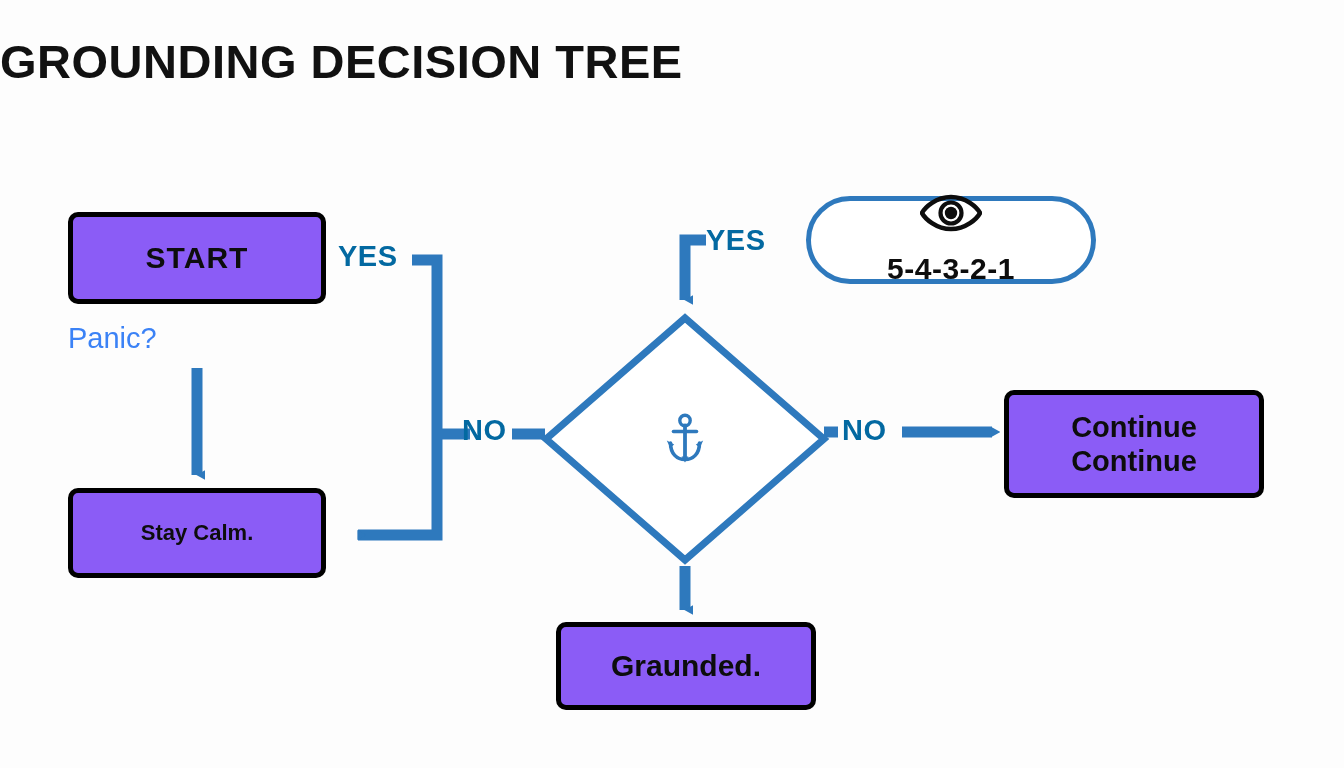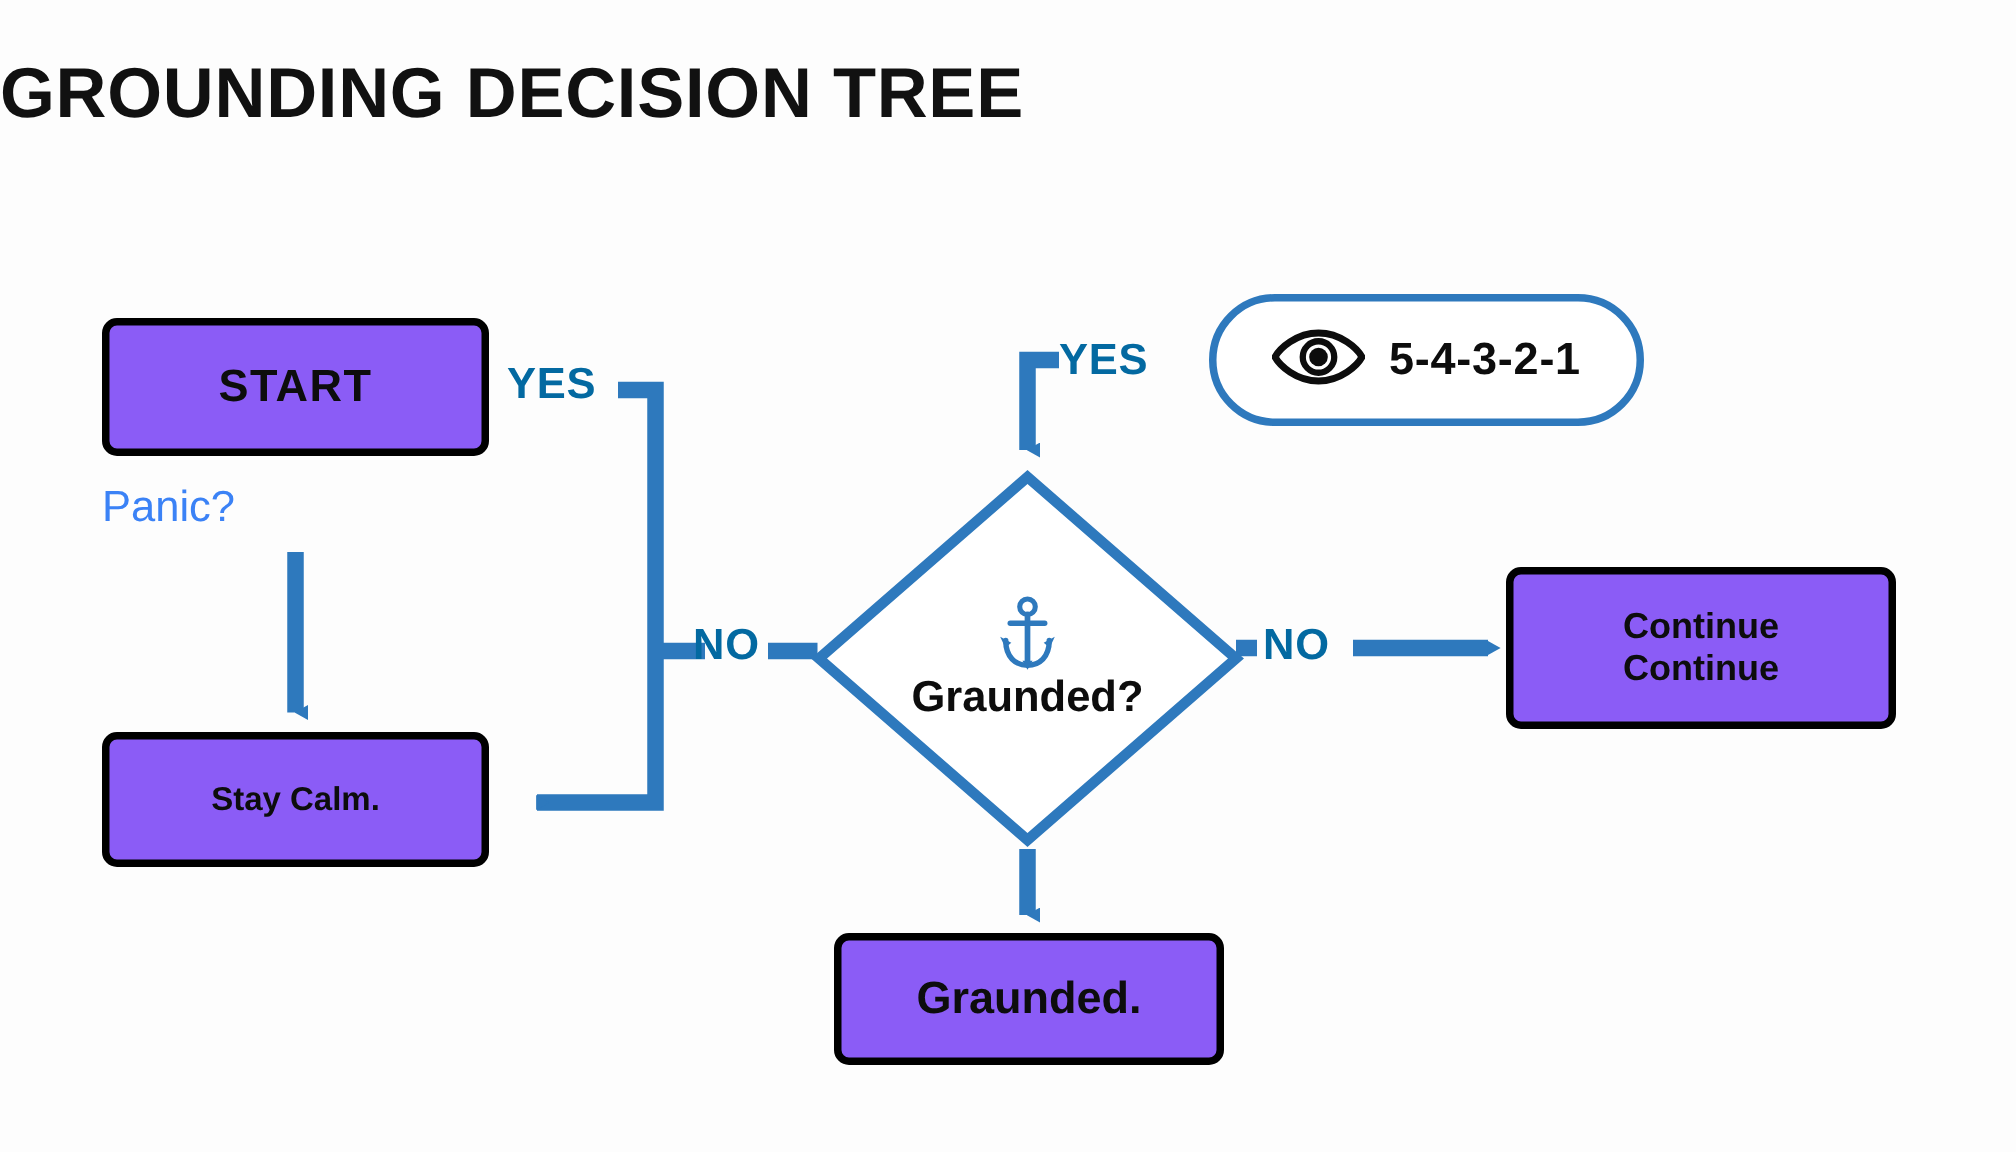--- a/index.html
+++ b/index.html
@@ -46,38 +46,39 @@
     text-align: center;
     font-weight: 700;
     color: #0d0d0d;
     line-height: 1.18;
     z-index: 6;
   }
 
   #node-start      { left: 68px;  top: 212px; width: 258px; height: 92px;  font-size: 30px; letter-spacing: 1px; }
   #node-staycalm   { left: 68px;  top: 488px; width: 258px; height: 90px;  font-size: 22px; }
   #node-proceed    { left: 556px; top: 622px; width: 260px; height: 88px;  font-size: 30px; }
-  #node-continue   { left: 1004px;top: 378px; width: 260px; height: 108px; font-size: 24px; }
+  #node-continue   { left: 1004px;top: 390px; width: 260px; height: 108px; font-size: 29px; }
 
   
   #node-pill {
     position: absolute;
     left: 806px;
     top: 196px;
     width: 290px;
     height: 88px;
     box-sizing: border-box;
     background: #ffffff;
     border: 5px solid #2e79bd;
     border-radius: 46px;
     display: flex;
     align-items: center;
     justify-content: center;
     gap: 16px;
     z-index: 6;
+    flex-direction: column;
   }
   #node-pill .pill-label {
     font-size: 30px;
     font-weight: 700;
     color: #0d0d0d;
     letter-spacing: 0.5px;
   }
 
   
   #node-diamond {
@@ -230,21 +231,20 @@
         <svg width="40" height="50" viewBox="0 0 40 50" xmlns="http://www.w3.org/2000/svg">
           <circle cx="20" cy="7.5" r="5.2" fill="none" stroke="#2e79bd" stroke-width="3.4"></circle>
           <line x1="20" y1="12.5" x2="20" y2="44" stroke="#2e79bd" stroke-width="3.8" stroke-linecap="round"></line>
           <line x1="8.5" y1="18.5" x2="31.5" y2="18.5" stroke="#2e79bd" stroke-width="3.6" stroke-linecap="round"></line>
           <path d="M5.5 30 C5.5 41 12 46.5 20 46.5 C28 46.5 34.5 41 34.5 30" fill="none" stroke="#2e79bd" stroke-width="3.6" stroke-linecap="round"></path>
           <path d="M1.8 27.5 L9.2 31.5 L5.2 34.8 Z" fill="#2e79bd"></path>
           <path d="M38.2 27.5 L30.8 31.5 L34.8 34.8 Z" fill="#2e79bd"></path>
           <path d="M16.6 43.5 L23.4 43.5 L20 49.5 Z" fill="#2e79bd"></path>
         </svg>
       </span>
-      <span class="diamond-label">Graunded?</span>
     </div>
   </div>
 
   <div class="edge-label" id="label-yes-start">YES</div>
   <div class="edge-label" id="label-no-left">NO</div>
   <div class="edge-label" id="label-yes-diamond">YES</div>
   <div class="edge-label" id="label-no-right">NO</div>
 
 </div>
 

